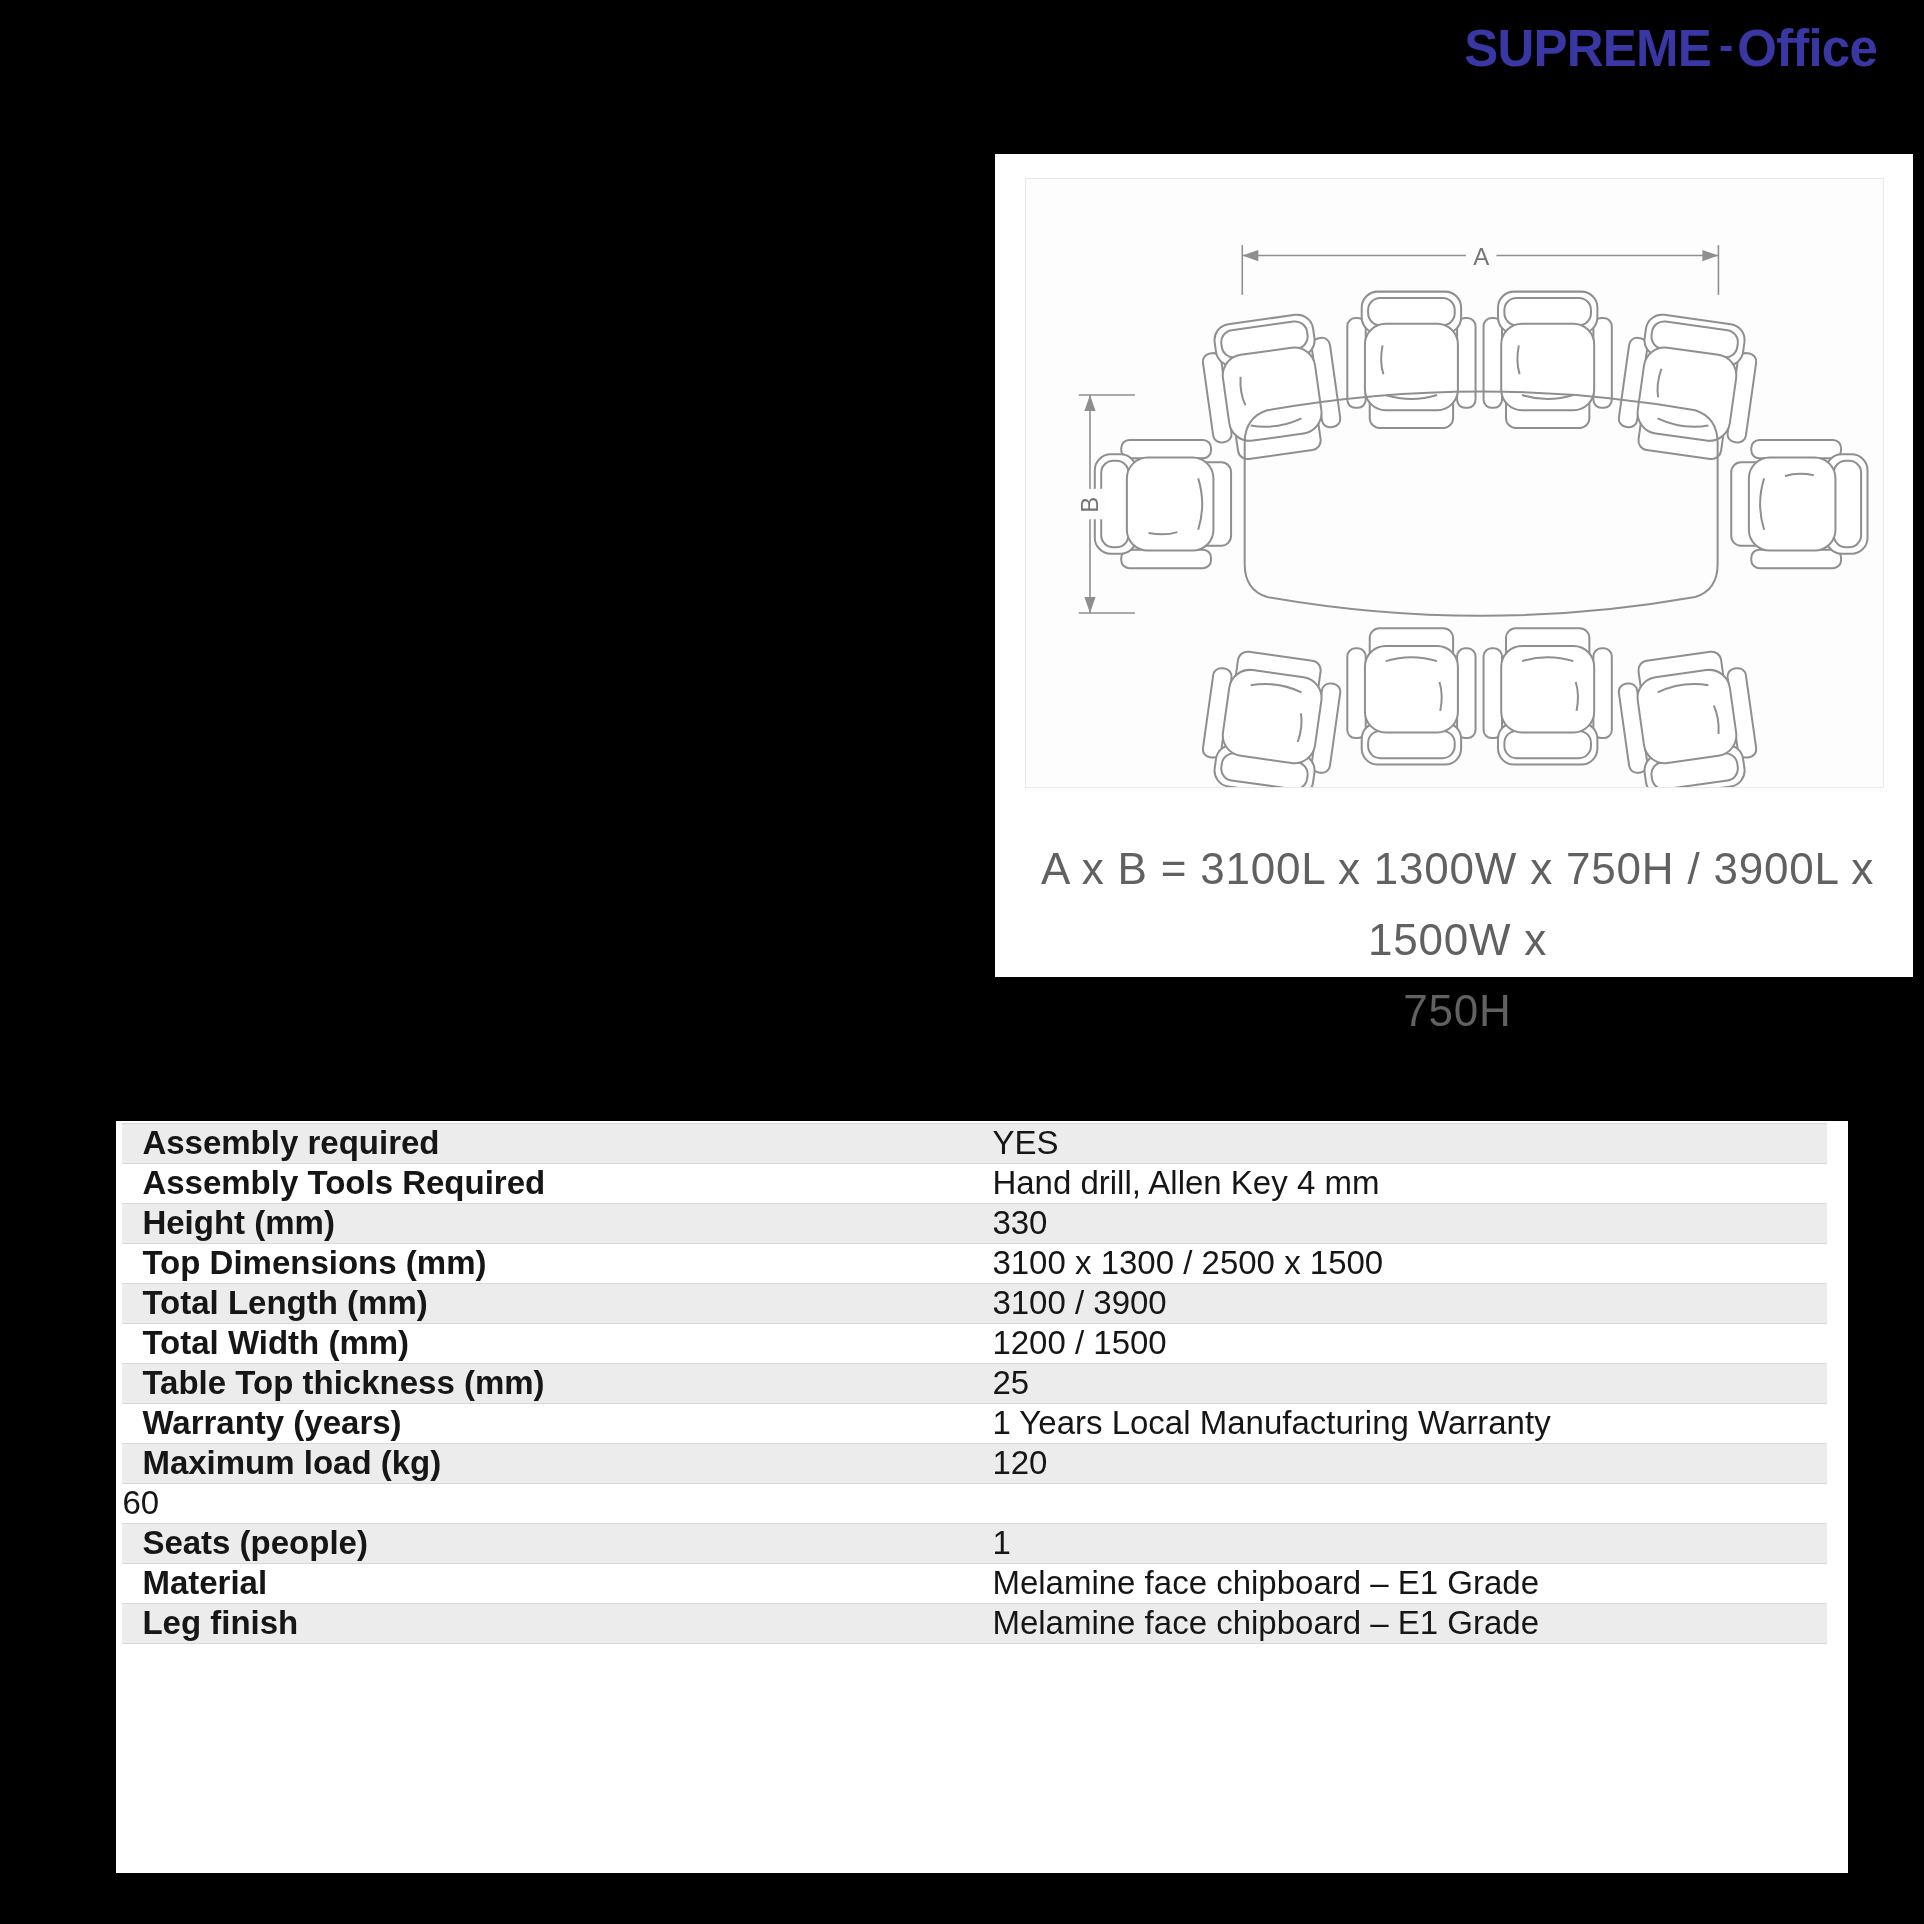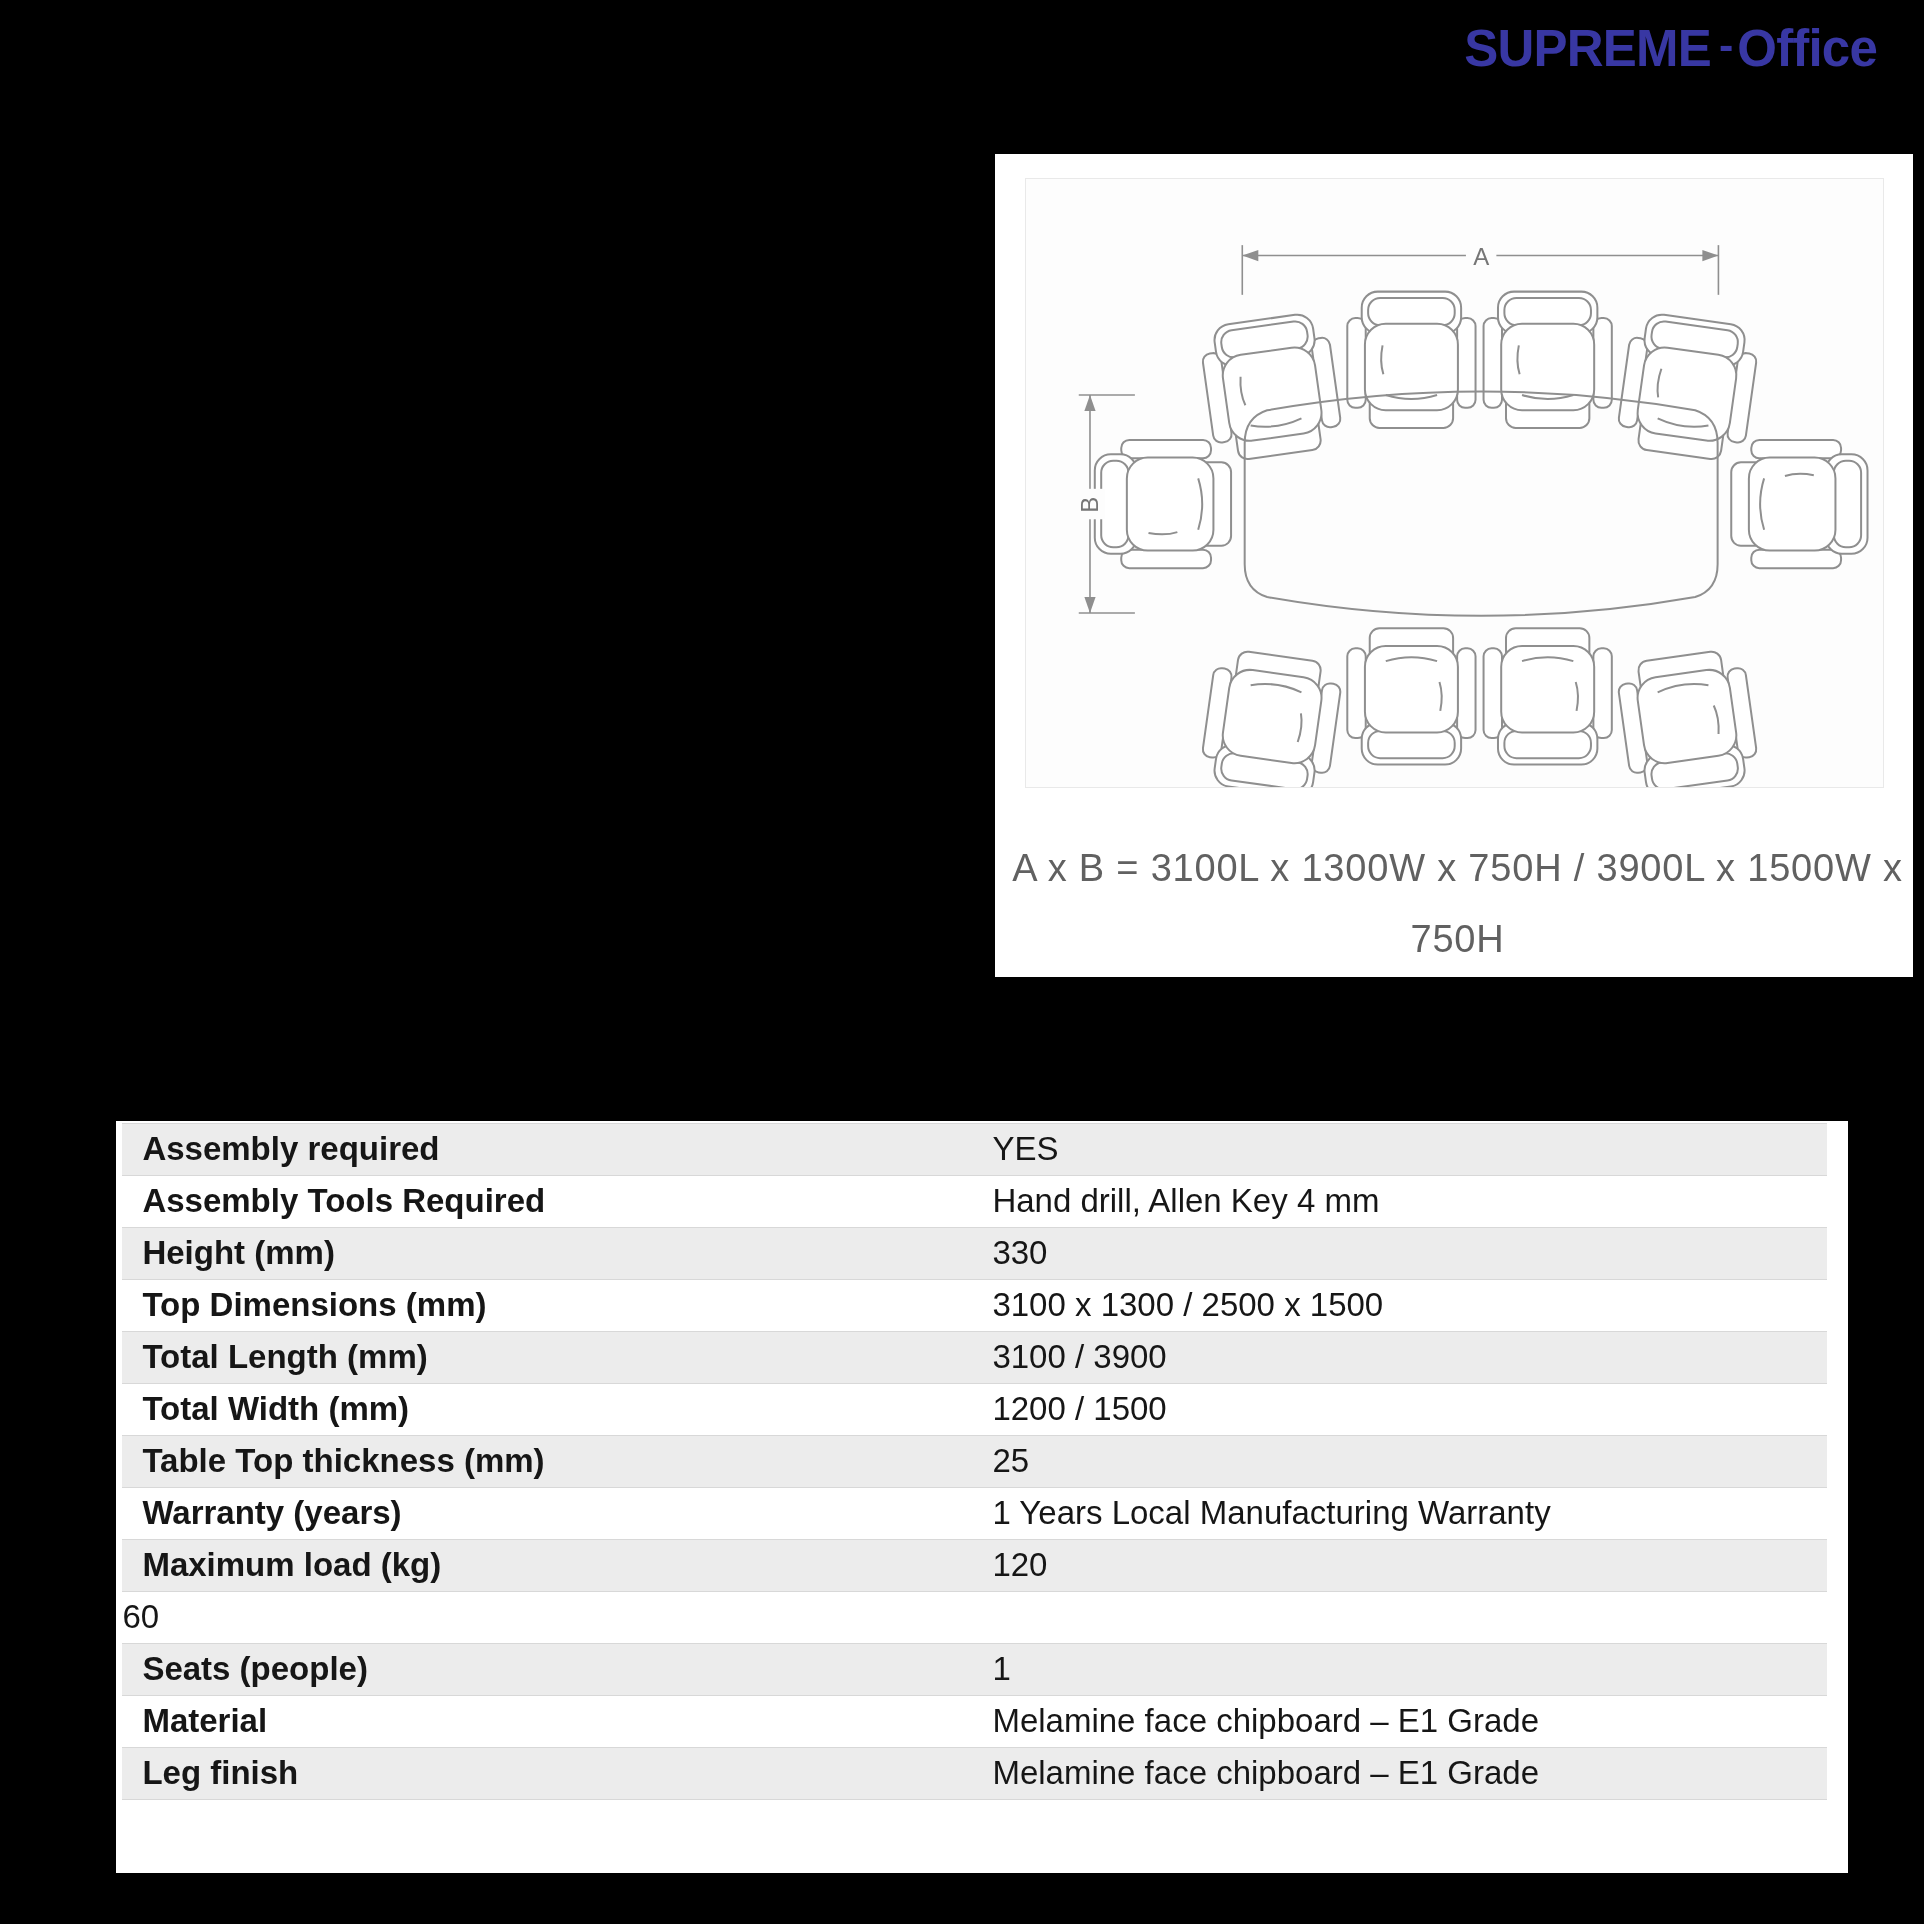--- a/index.html
+++ b/index.html
@@ -35,30 +35,30 @@
   }
   .diagram-box svg{position:absolute;left:-1.6px;top:-1.6px;}
   .stk{stroke:var(--diagram-stroke);stroke-width:2.5;fill:#fff;}
   .stk-n{stroke:var(--diagram-stroke);stroke-width:2.5;fill:none;}
   .dim{stroke:var(--diagram-stroke);stroke-width:2;fill:none;}
   .dim-arrow{fill:var(--diagram-stroke);stroke:none;}
   .dim-mask{fill:#fdfdfd;stroke:none;}
   .dim-label{fill:var(--dim-text);font-size:30px;font-family:"Liberation Sans",sans-serif;}
   .caption{
     position:absolute;left:7px;right:0;top:679px;text-align:center;
-    font-size:38px;line-height:71px;color:var(--caption-text);letter-spacing:0.8px;
+    font-size:44px;line-height:71px;color:var(--caption-text);letter-spacing:0.8px;
   }
   
   .table-panel{
     position:absolute;left:116px;top:1121px;width:1732px;height:752px;
     background:var(--panel);padding:1.6px 21px 0 6.4px;
   }
   .spec{border-top:1.6px solid var(--divider);}
   .spec-row{
-    display:flex;align-items:center;height:52px;
+    display:flex;align-items:center;height:40px;
     border-bottom:1.6px solid var(--divider);
     font-size:33px;color:var(--ink);background:#fff;
   }
   .spec-row.odd{background:var(--stripe);}
   .spec-label{flex:none;width:870px;padding-left:20px;font-weight:bold;}
   .spec-value{flex:1;font-weight:normal;}
 </style>
 </head>
 <body>
 

